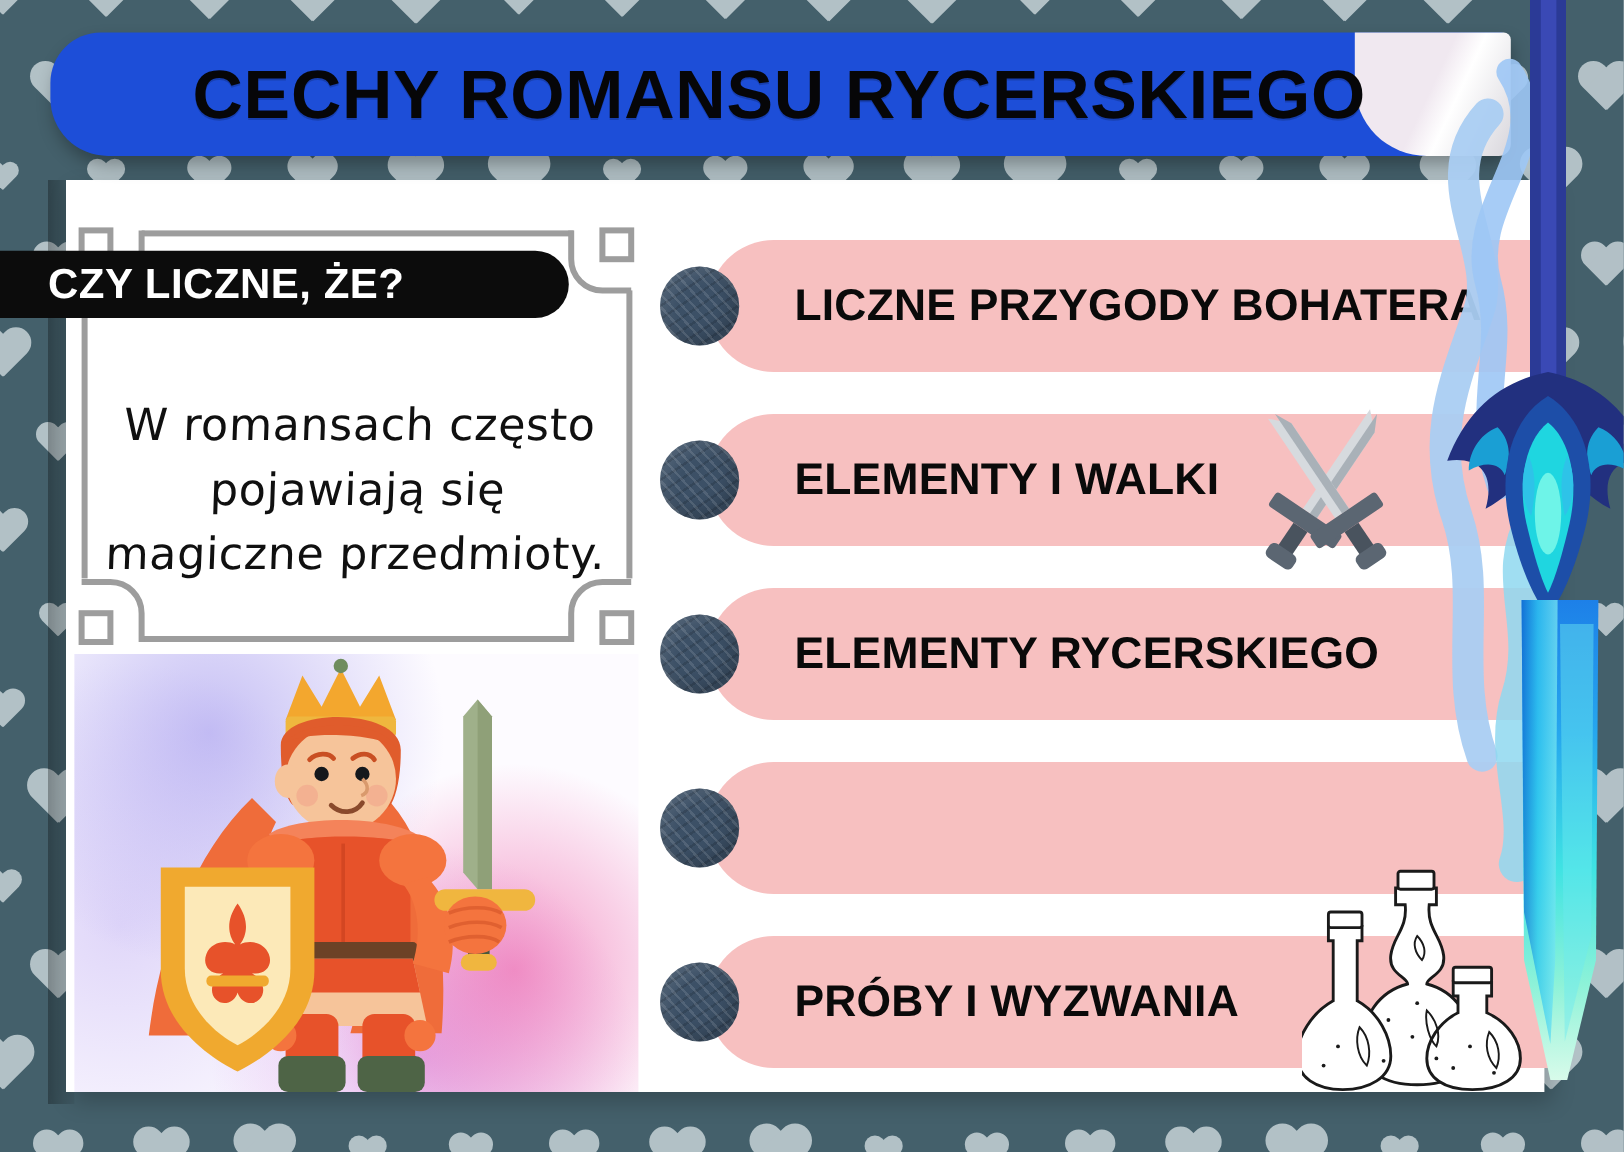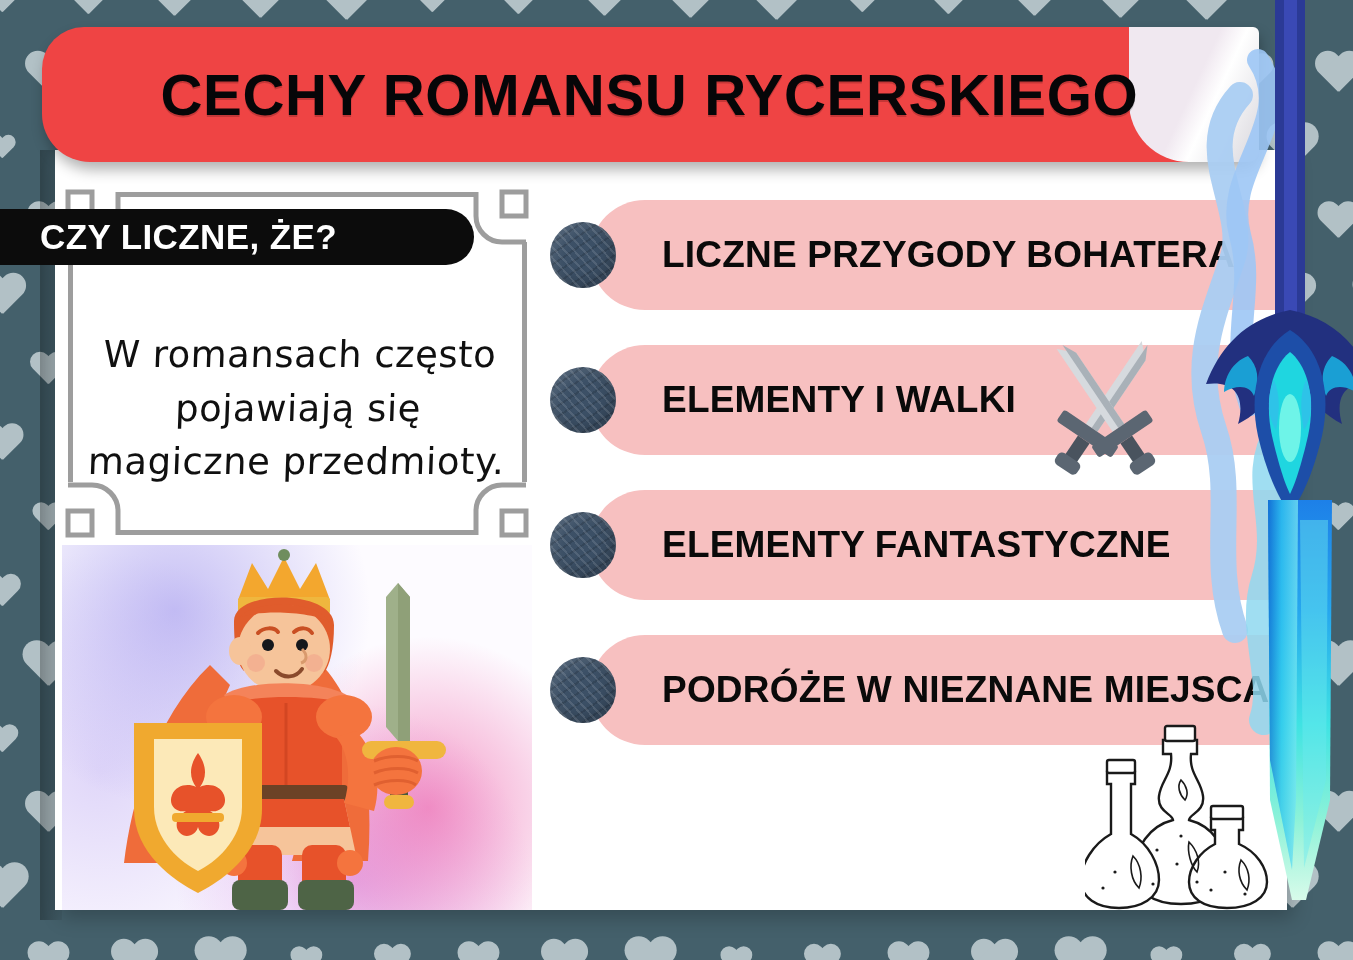--- a/index.html
+++ b/index.html
@@ -34,22 +34,22 @@
     box-shadow:6px 8px 18px rgba(0,0,0,.22);
   }
   #card-shadow-strip{
     position:absolute;left:40px;top:150px;width:22px;height:770px;
     background:linear-gradient(90deg,rgba(0,0,0,.30),rgba(0,0,0,.06));
     z-index:1;
   }
 
   
   #title-banner{
-    position:absolute;left:42px;top:27px;width:1215px;height:135px;
-    background:#ef4444;
+    position:absolute;left:42px;top:27px;width:1215px;height:103px;
+    background:#1d4ed8;
     border-radius:42px 6px 16px 48px;
     z-index:6;
     box-shadow:3px 8px 14px rgba(0,0,0,.30);
     display:flex;align-items:center;justify-content:center;
   }
   #title-banner:after{
     content:"";position:absolute;right:-2px;top:0;width:130px;height:100%;
     background:linear-gradient(115deg,#f0e8f0 48%,#ffffff 62%,#d8d6dc 100%);
     border-radius:0 6px 10px 60px;
   }
@@ -553,28 +553,31 @@
     <span class="row-label">LICZNE PRZYGODY BOHATERA</span>
   </div>
 
   <div class="list-row" style="top:163px;">
     <span class="bullet"></span>
     <span class="row-label">ELEMENTY I WALKI</span>
   </div>
 
   <div class="list-row" style="top:308px;">
     <span class="bullet"></span>
-    <span class="row-label">ELEMENTY FANTASTYCZNE</span>
+    <span class="row-label">ELEMENTY RYCERSKIEGO</span>
   </div>
 
   <div class="list-row" style="top:453px;">
     <span class="bullet"></span>
-    <span class="row-label">PODRÓŻE W NIEZNANE MIEJSCA</span>
-  </div>
-
+  </div>
+
+  <div class="list-row" style="top:598px;">
+    <span class="bullet"></span>
+    <span class="row-label">PRÓBY I WYZWANIA</span>
+  </div>
 </div>
 
 <div id="swords-deco">
   <svg width="170" height="160" viewBox="0 0 170 160" xmlns="http://www.w3.org/2000/svg">
     <g transform="rotate(34 85 80)">
       <path d="M78 4 L92 18 L92 104 L78 104 Z" fill="#d6dade"></path>
       <path d="M85 4 L92 18 L92 104 L85 104 Z" fill="#a9b1b8"></path>
       <rect x="52" y="104" width="66" height="14" rx="3" fill="#5b6672"></rect>
       <rect x="78" y="118" width="14" height="24" fill="#49535e"></rect>
       <rect x="72" y="140" width="26" height="14" rx="5" fill="#5b6672"></rect>

